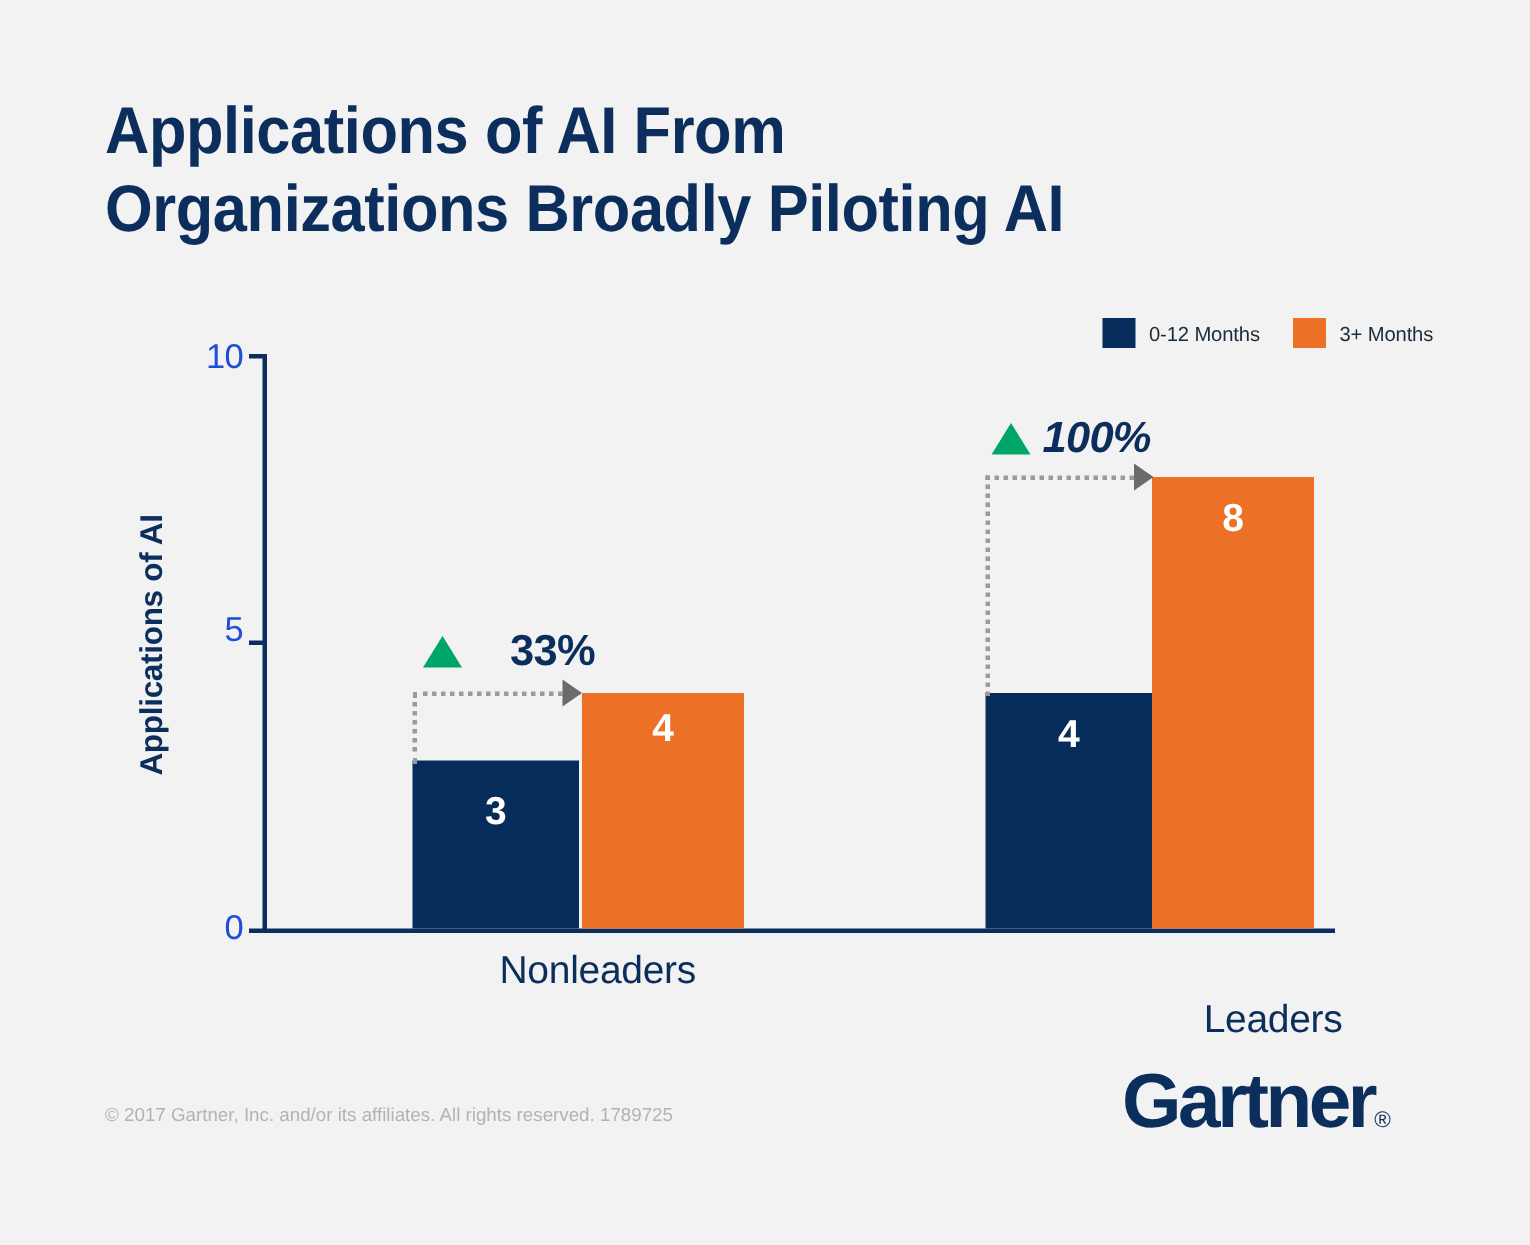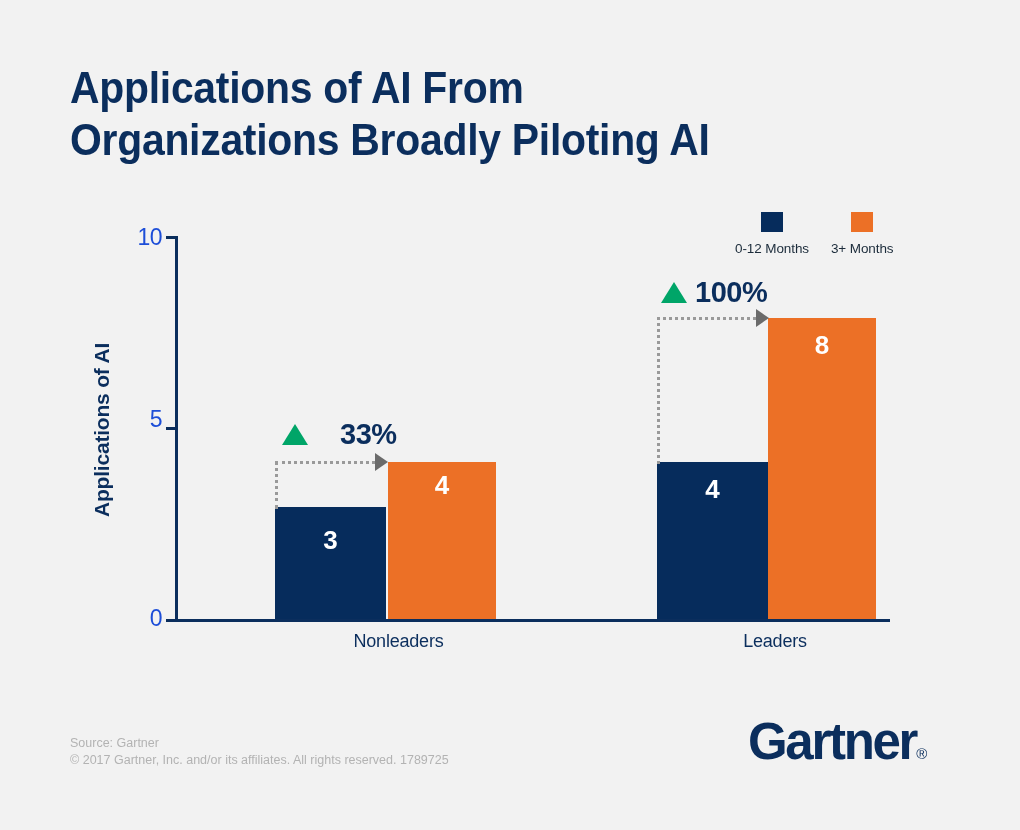--- a/index.html
+++ b/index.html
@@ -45,21 +45,20 @@
     left: 735px;
     top: 212px;
     display: flex;
     align-items: center;
     gap: 22px;
   }
   .legend-item {
     display: flex;
     align-items: center;
     gap: 9px;
-    flex-direction: column;
   }
   .legend-swatch {
     width: 22px;
     height: 20px;
     display: block;
   }
   .legend-label {
     color: #1b2b3a;
     font-size: 13.5px;
     letter-spacing: -0.1px;
@@ -175,21 +174,21 @@
     height: 0;
     border-top: 9px solid transparent;
     border-bottom: 9px solid transparent;
     border-left: 13px solid #6b6b6b;
   }
 
   
   .cat-label {
     position: absolute;
     color: #0b2e5d;
-    font-size: 18px;
+    font-size: 26px;
     text-align: center;
     letter-spacing: -0.2px;
   }
 
   
   .footer {
     position: absolute;
     left: 70px;
     top: 735px;
     color: #b3b3b3;
@@ -200,21 +199,21 @@
 
   .logo {
     position: absolute;
     left: 748px;
     top: 708px;
     color: #0b2e5d;
     font-family: "Liberation Sans", sans-serif;
     font-weight: bold;
     font-size: 51px;
     letter-spacing: -2.3px;
-    line-height: 68px;
+    line-height: 52px;
   }
   .logo .reg {
     font-size: 15px;
     letter-spacing: 0;
     vertical-align: baseline;
     font-weight: normal;
   }
 </style>
 </head>
 <body>
@@ -275,32 +274,31 @@
     </div>
 
     <div class="bar" style="left:768px; width:108px; height:301px; top:318px; background:#ec7026;">
       <span class="bar-value" style="top:12px;">8</span>
     </div>
 
     <div class="conn-v" style="left:657px; top:317px; height:147px;"></div>
     <div class="conn-h" style="left:657px; top:317px; width:99px;"></div>
     <div class="conn-head" style="left:756px; top:309px;"></div>
 
-    <div class="growth" style="left:661px; top:276px;">
+    <div class="growth" style="left:661px; top:276px;font-style:italic;">
       <span class="growth-arrow"></span>
       <span class="growth-text">100%</span>
     </div>
 
     <div class="cat-label" style="left:286px; top:631px; width:225px;">Nonleaders</div>
-    <div class="cat-label" style="left:655px; top:631px; width:240px;">Leaders</div>
+    <div class="cat-label" style="left:655px; top:664px; width:240px;text-align:right;">Leaders</div>
 
   </div>
 
   <div class="footer">
-    <div>Source: Gartner</div>
     <div>© 2017 Gartner, Inc. and/or its affiliates. All rights reserved. 1789725</div>
   </div>
 
   <div class="logo">
     <span>Gartner</span><span class="reg">®</span>
   </div>
 
 </div>
 
 </body></html>

